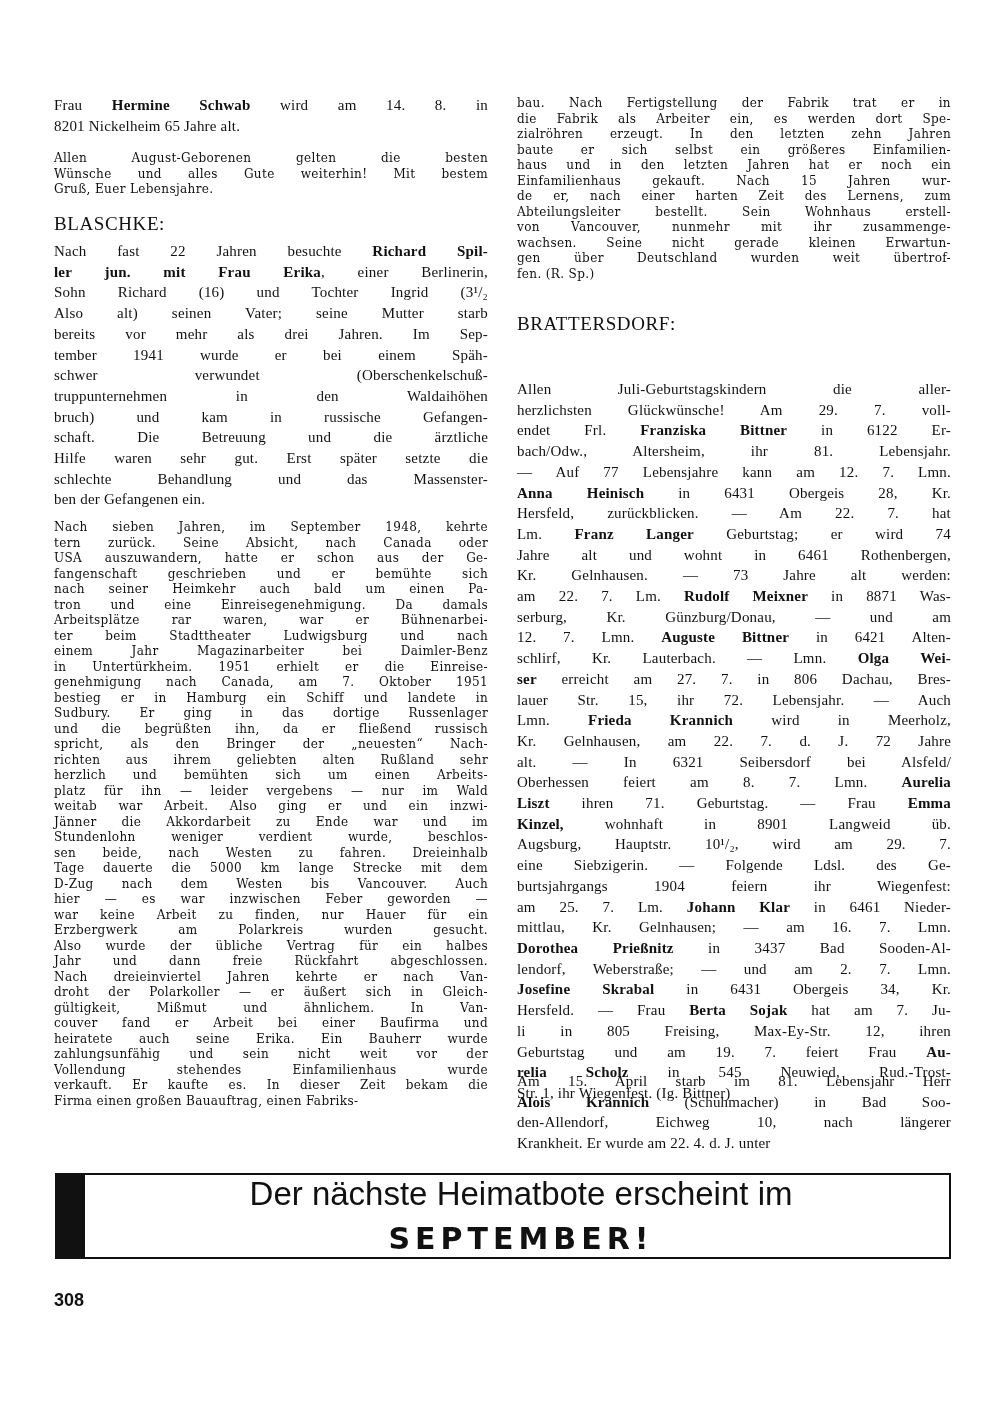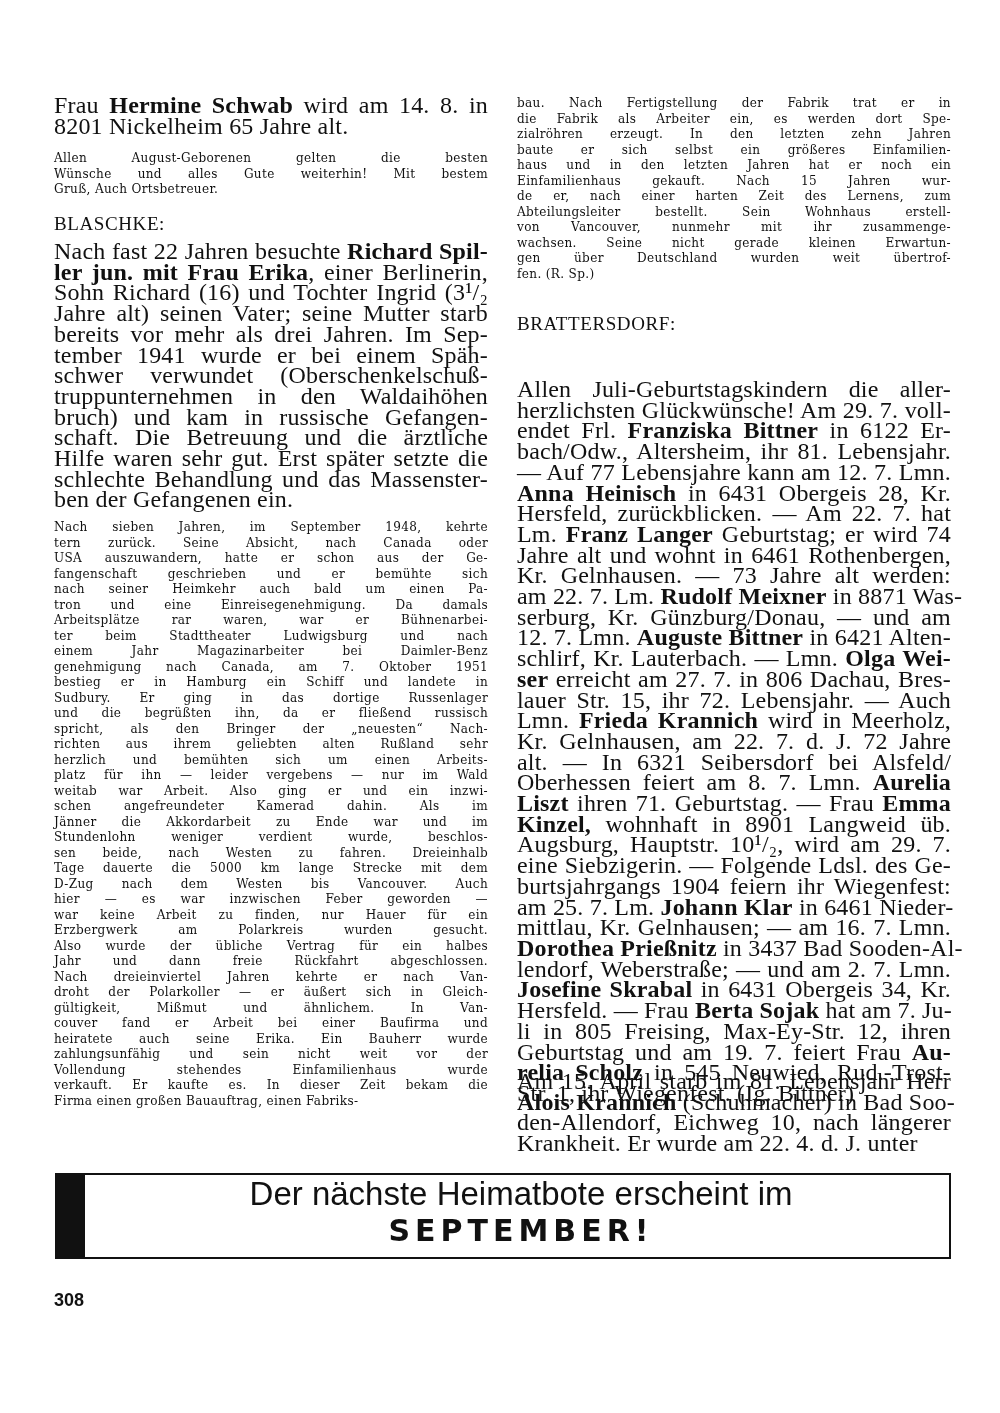--- a/index.html
+++ b/index.html
@@ -3,81 +3,81 @@
 <meta charset="utf-8">
 <style>
   html, body { margin: 0; padding: 0; background: #ffffff; }
   body { width: 1000px; height: 1413px; position: relative; overflow: hidden; color: #111; }
   .col { position: absolute; top: 0; }
   .col-left { left: 54px; width: 434px; }
   .col-right { left: 517px; width: 434px; }
   .block { position: absolute; left: 0; width: 100%; }
   .ln { display: block; white-space: nowrap; text-align: justify; text-align-last: justify; overflow: visible; }
   .ln.last { text-align-last: left; }
-  .big { font-family: "Liberation Serif", "DejaVu Serif", serif; font-size: 24px; line-height: 20.7px; letter-spacing: 0.2px; }
+  .big { font-family: "Liberation Serif", "DejaVu Serif", serif; font-size: 15px; line-height: 20.7px; letter-spacing: 0.2px; }
   .small { font-family: "DejaVu Serif", "Liberation Serif", serif; font-size: 13.4px; line-height: 15.5px; letter-spacing: 0.35px; font-stretch: condensed; }
   .small .ln { transform-origin: left; }
   .heading { font-family: "Liberation Serif", "DejaVu Serif", serif; font-weight: normal; font-size: 19px; letter-spacing: 0.6px; }
   b { font-weight: bold; }
   .banner { position: absolute; left: 55px; top: 1173px; width: 896px; height: 86px; border: 2px solid #111; box-sizing: border-box; display: flex; }
   .banner-bar { width: 28px; background: #111; flex: none; }
-  .banner-body { flex: 1; display: flex; flex-direction: column; align-items: center; justify-content: flex-start; margin-left: 8px; }
+  .banner-body { flex: 1; display: flex; flex-direction: column; align-items: center; justify-content: space-between; margin-left: 8px; }
   .banner-line1 { font-family: "Liberation Sans", "DejaVu Sans", sans-serif; font-size: 33px; line-height: 38px; color: #111; }
   .banner-line2 { font-family: "DejaVu Sans", "Liberation Sans", sans-serif; font-weight: bold; font-size: 30px; letter-spacing: 5px; line-height: 36px; color: #111; }
   .page-num { position: absolute; left: 54px; top: 1290px; font-family: "Liberation Sans", "DejaVu Sans", sans-serif; font-weight: bold; font-size: 18px; color: #111; text-align: center; }
 </style>
 </head>
 <body>
 
 <div class="col col-left">
   <div class="block big" style="top:95px;">
       <span class="ln"><span>Frau </span><b>Hermine Schwab</b><span> wird am 14. 8. in</span></span>
       <span class="ln last"><span>8201 Nickelheim 65 Jahre alt.</span></span>
     </div>
   <div class="block small" style="top:150px;">
       <span class="ln">Allen August-Geborenen gelten die besten</span>
       <span class="ln">Wünsche und alles Gute weiterhin! Mit bestem</span>
-      <span class="ln last">Gruß, Auch Ortsbetreuer.</span>
+      <span class="ln last">Gruß, Euer Lebensjahre.</span>
     </div>
   <div class="block heading" style="top:213px;">BLASCHKE:</div>
   <div class="block big" style="top:241px;">
       <span class="ln"><span>Nach fast 22 Jahren besuchte </span><b>Richard Spil-</b></span>
       <span class="ln"><b>ler jun. mit Frau Erika</b><span>, einer Berlinerin,</span></span>
       <span class="ln"><span>Sohn Richard (16) und Tochter Ingrid (3¹/₂</span></span>
-      <span class="ln"><span>Jahre alt) seinen Vater; seine Mutter starb</span></span>
+      <span class="ln"><span>Also alt) seinen Vater; seine Mutter starb</span></span>
       <span class="ln"><span>bereits vor mehr als drei Jahren. Im Sep-</span></span>
       <span class="ln"><span>tember 1941 wurde er bei einem Späh-</span></span>
       <span class="ln"><span>schwer verwundet (Oberschenkelschuß-</span></span>
       <span class="ln"><span>truppunternehmen in den Waldaihöhen</span></span>
       <span class="ln"><span>bruch) und kam in russische Gefangen-</span></span>
       <span class="ln"><span>schaft. Die Betreuung und die ärztliche</span></span>
       <span class="ln"><span>Hilfe waren sehr gut. Erst später setzte die</span></span>
       <span class="ln"><span>schlechte Behandlung und das Massenster-</span></span>
       <span class="ln last"><span>ben der Gefangenen ein.</span></span>
     </div>
   <div class="block small" style="top:519px;">
       <span class="ln">Nach sieben Jahren, im September 1948, kehrte</span>
       <span class="ln">tern zurück. Seine Absicht, nach Canada oder</span>
       <span class="ln">USA auszuwandern, hatte er schon aus der Ge-</span>
       <span class="ln">fangenschaft geschrieben und er bemühte sich</span>
       <span class="ln">nach seiner Heimkehr auch bald um einen Pa-</span>
       <span class="ln">tron und eine Einreisegenehmigung. Da damals</span>
       <span class="ln">Arbeitsplätze rar waren, war er Bühnenarbei-</span>
       <span class="ln">ter beim Stadttheater Ludwigsburg und nach</span>
       <span class="ln">einem Jahr Magazinarbeiter bei Daimler-Benz</span>
+      <span class="ln">in Untertürkheim. 1951 erhielt er die Einreise-</span>
       <span class="ln">genehmigung nach Canada, am 7. Oktober 1951</span>
       <span class="ln">bestieg er in Hamburg ein Schiff und landete in</span>
       <span class="ln">Sudbury. Er ging in das dortige Russenlager</span>
       <span class="ln">und die begrüßten ihn, da er fließend russisch</span>
       <span class="ln">spricht, als den Bringer der „neuesten“ Nach-</span>
       <span class="ln">richten aus ihrem geliebten alten Rußland sehr</span>
       <span class="ln">herzlich und bemühten sich um einen Arbeits-</span>
       <span class="ln">platz für ihn — leider vergebens — nur im Wald</span>
       <span class="ln">weitab war Arbeit. Also ging er und ein inzwi-</span>
-      <span class="ln">schen angefreundeter Kamerad dahin. Als im</span>
       <span class="ln">Jänner die Akkordarbeit zu Ende war und im</span>
       <span class="ln">Stundenlohn weniger verdient wurde, beschlos-</span>
       <span class="ln">sen beide, nach Westen zu fahren. Dreieinhalb</span>
       <span class="ln">Tage dauerte die 5000 km lange Strecke mit dem</span>
       <span class="ln">D-Zug nach dem Westen bis Vancouver. Auch</span>
       <span class="ln">hier — es war inzwischen Feber geworden —</span>
       <span class="ln">war keine Arbeit zu finden, nur Hauer für ein</span>
       <span class="ln">Erzbergwerk am Polarkreis wurden gesucht.</span>
       <span class="ln">Also wurde der übliche Vertrag für ein halbes</span>
       <span class="ln">Jahr und dann freie Rückfahrt abgeschlossen.</span>

